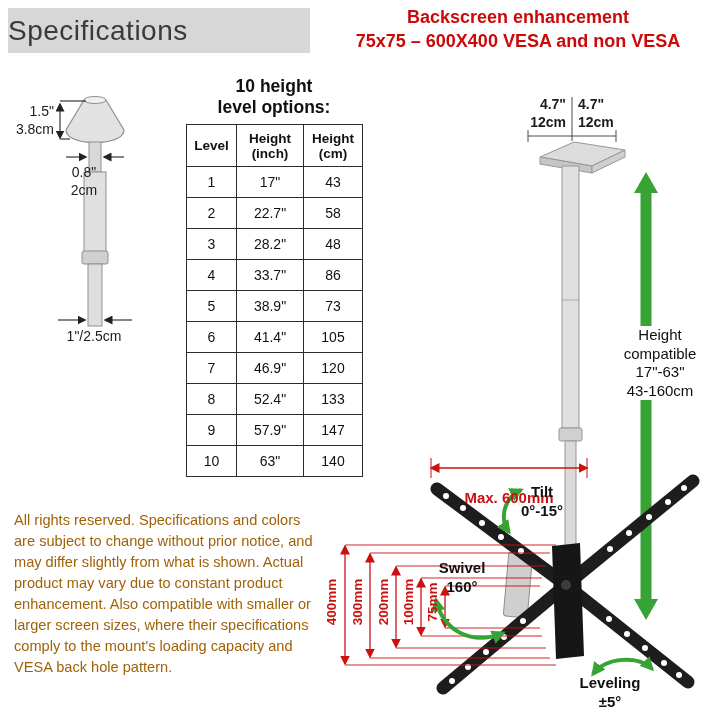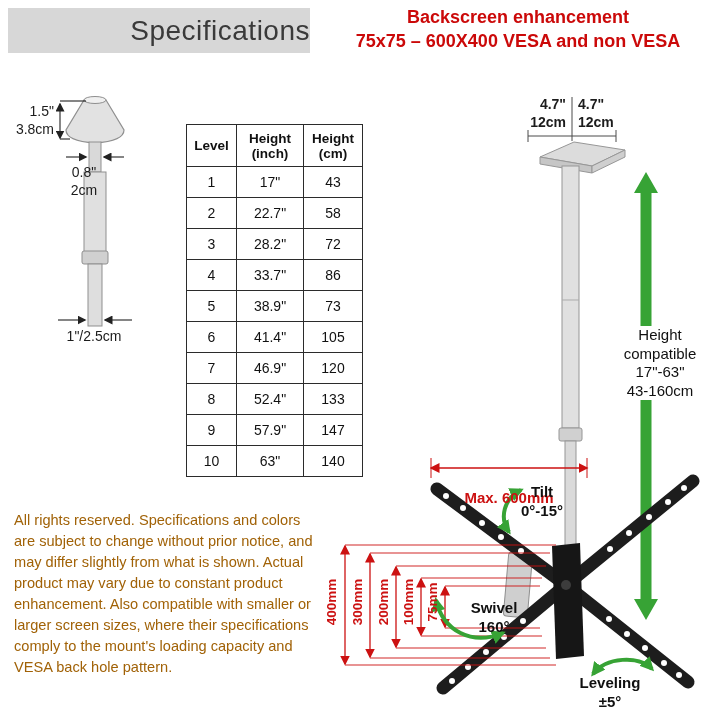--- a/index.html
+++ b/index.html
@@ -2,21 +2,21 @@
 <html><head>
 <meta charset="utf-8">
 <style>
   * { margin:0; padding:0; box-sizing:border-box; }
   html,body { background:#fff; font-family:"Liberation Sans", sans-serif; }
   #canvas { position:relative; width:720px; height:721px; background:#fff; overflow:hidden; }
   .abs { position:absolute; }
   #art { position:absolute; left:0; top:0; }
 
   .spec-box { left:8px; top:8px; width:302px; height:45px; background:#d7d7d7;
-    display:flex; align-items:center; justify-content:flex-end;
+    display:flex; align-items:center; justify-content:flex-start;
     font-size:28px; font-weight:500; color:#3a3a3a; letter-spacing:.5px; }
   .red-sub { left:320px; top:5px; width:396px; text-align:center;
     color:#cb0909; font-weight:bold; font-size:18px; line-height:24px; }
 
   .dim { font-size:14px; color:#1c1c1c; line-height:18px; }
   .dimb { font-weight:bold; }
   .center { text-align:center; }
   .right { text-align:right; }
 
   .tbl-title { left:188px; top:76px; width:172px; text-align:center;
@@ -179,20 +179,24 @@
     <div>3.8cm</div>
   </div>
   <div class="abs dim center" style="left:56px; top:163px; width:56px;">
     <div>0.8"</div>
     <div>2cm</div>
   </div>
   <div class="abs dim center" style="left:46px; top:327px; width:96px;">
     <span>1"/2.5cm</span>
   </div>
 
+  <div class="abs tbl-title">
+    <div>10 height</div>
+    <div>level options:</div>
+  </div>
   <table class="height">
     <thead>
       <tr>
         <th class="c0">Level</th>
         <th class="c1">Height
 (inch)</th>
         <th class="c2">Height
 (cm)</th>
       </tr>
     </thead>
@@ -203,21 +207,21 @@
           <td>43</td>
         </tr>
       <tr>
           <td>2</td>
           <td>22.7"</td>
           <td>58</td>
         </tr>
       <tr>
           <td>3</td>
           <td>28.2"</td>
-          <td>72</td>
+          <td>48</td>
         </tr>
       <tr>
           <td>4</td>
           <td>33.7"</td>
           <td>86</td>
         </tr>
       <tr>
           <td>5</td>
           <td>38.9"</td>
           <td>73</td>
@@ -267,21 +271,21 @@
   </div>
 
   <div class="abs max600" style="left:426px; top:441px; width:166px;">
     <span>Max. 600mm</span>
   </div>
 
   <div class="abs ann" style="left:508px; top:483px; width:68px;">
     <div>Tilt</div>
     <div>0°-15°</div>
   </div>
-  <div class="abs ann" style="left:456px; top:559px; width:76px;margin-top:40px;">
+  <div class="abs ann" style="left:424px; top:559px; width:76px;">
     <div>Swivel</div>
     <div>160°</div>
   </div>
   <div class="abs ann" style="left:568px; top:674px; width:84px;">
     <div>Leveling</div>
     <div>±5°</div>
   </div>
 
   <div class="abs rot" style="left:292px; top:594px;"><span>400mm</span></div>
   <div class="abs rot" style="left:318px; top:594px;"><span>300mm</span></div>

